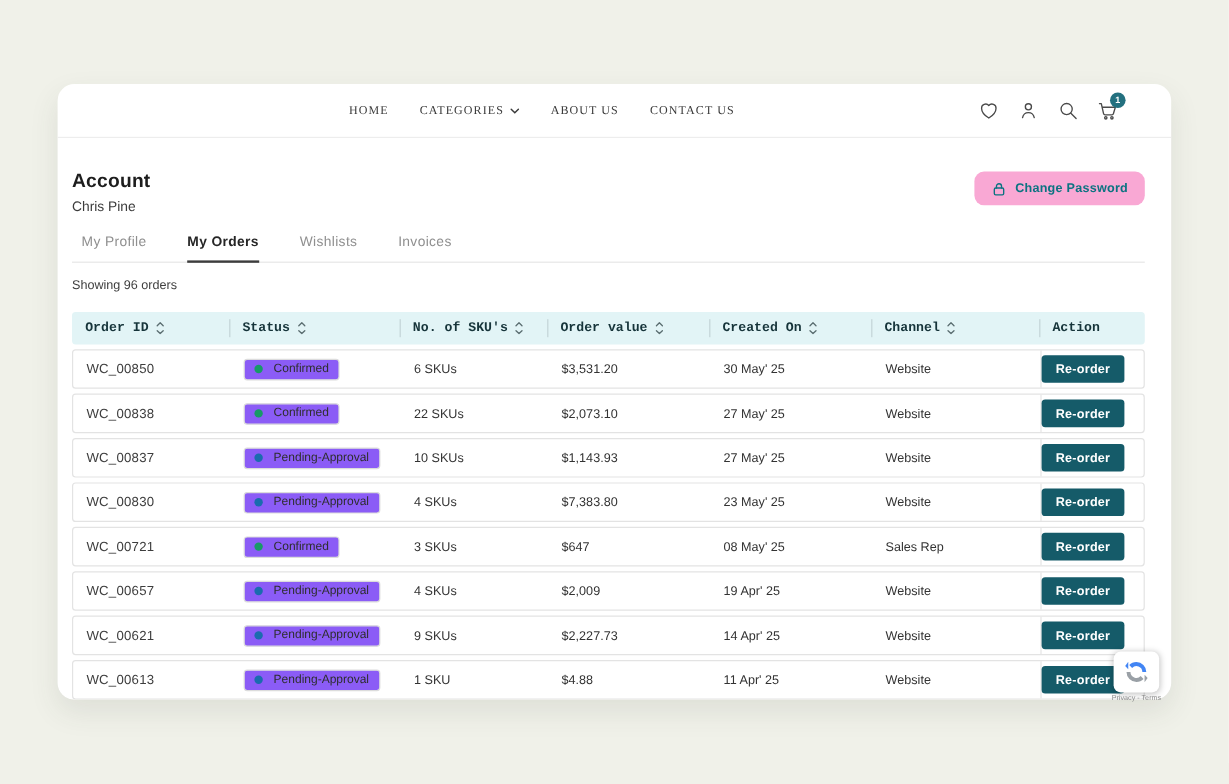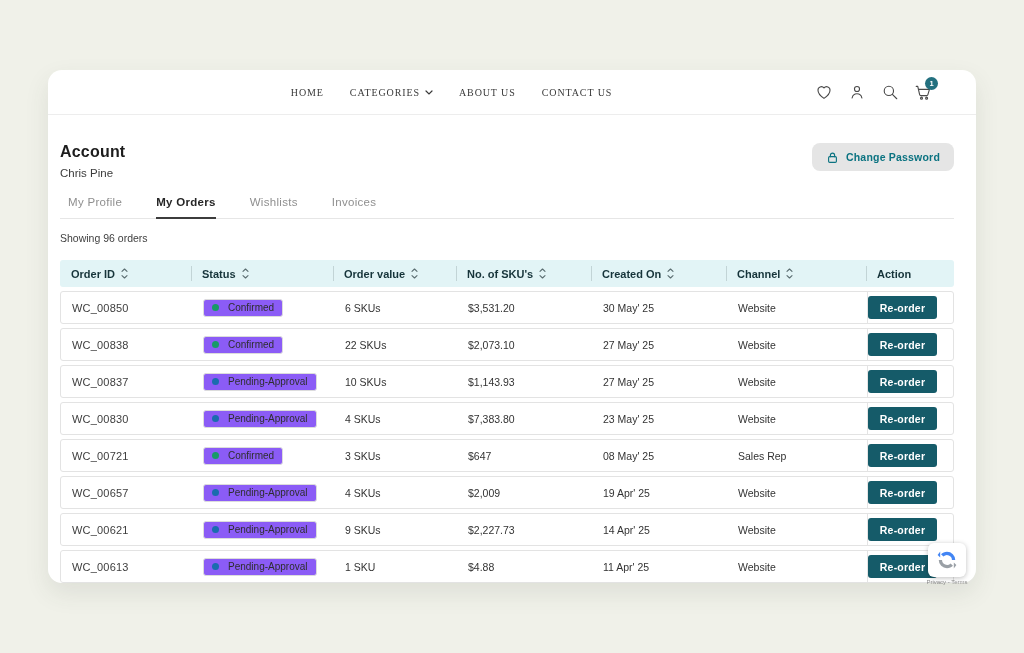--- a/index.html
+++ b/index.html
@@ -20,34 +20,34 @@
   .hicon svg { width:18px; height:18px; stroke:#4a4a4a; fill:none; stroke-width:1.5; stroke-linecap:round; stroke-linejoin:round; }
   .cart-badge { position:absolute; top:-6px; right:-6px; min-width:13px; height:13px; border-radius:7px; background:#23707f;
                 color:#fff; font-size:7.5px; font-weight:700; display:flex; align-items:center; justify-content:center; }
 
   
   .card-body { padding:0 22px 0 12px; }
   .account-row { display:flex; justify-content:space-between; align-items:flex-start; margin-top:28px; }
   .page-title { font-size:16px; line-height:18px; font-weight:700; color:#1d1d1d; letter-spacing:.2px; }
   .user-name { margin-top:6px; font-size:11.5px; line-height:13px; color:#3c3c3c; }
   .chg-pw { display:flex; align-items:center; gap:7px; height:28px; padding:0 14px; border:none; cursor:pointer;
-            background:#e5e5e5; color:#0b7381; font-family:inherit; font-size:10.5px; font-weight:700; border-radius:8px; letter-spacing:.2px; }
+            background:#f9a8d4; color:#0b7381; font-family:inherit; font-size:10.5px; font-weight:700; border-radius:8px; letter-spacing:.2px; }
   .chg-pw svg { width:13px; height:13px; stroke:#0b7381; fill:none; stroke-width:1.4; stroke-linecap:round; }
 
   .tabs { display:flex; gap:34px; margin-top:16px; padding-left:8px; border-bottom:1px solid #e6e6e6; }
   .tab { font-size:11.5px; color:#8f8f8f; padding-bottom:9px; cursor:pointer; letter-spacing:.3px; }
   .tab.active { color:#262626; font-weight:700; border-bottom:2px solid #3c3c3c; margin-bottom:-1px; }
 
   .showing { margin-top:13px; font-size:10.5px; line-height:12px; color:#3e3e3e; }
 
   
   .orders-table { margin-top:16px; width:894px; }
   .thead { display:grid; grid-template-columns:131px 142px 123px 135px 135px 140px 88px; height:27px; align-items:center;
            background:#e2f4f6; border-radius:3px; }
-  .th { display:flex; align-items:center; gap:6px; padding-left:11px; font-size:11px; font-weight:700; color:#16343a; position:relative; height:100%; white-space:nowrap; }
+  .th { display:flex; align-items:center; gap:6px; padding-left:11px; font-size:11px; font-weight:700; color:#16343a; position:relative; height:100%; white-space:nowrap;font-family:Liberation Mono, monospace; }
   .th + .th::before { content:""; position:absolute; left:0; top:6px; bottom:6px; width:1px; background:#c2d4d6; }
   .sort-icon { display:inline-flex; }
   .trow { display:grid; grid-template-columns:131px 142px 123px 135px 135px 140px 88px; height:33px; align-items:center;
           border:1px solid #e3e3e3; border-radius:3px; margin-top:4px; background:#fff; }
   .td { padding-left:11px; font-size:10.5px; color:#333; white-space:nowrap; }
   .td.order-id { font-size:11px; color:#3d3d3d; letter-spacing:.2px; }
   .status-badge { display:inline-flex; align-items:center; gap:9px; border:1px solid #dcdcdc; border-radius:3px;
                   padding:2.5px 8px; font-size:10px; color:#2e2e2e; background:#8b5cf6; }
   .status-dot { width:7px; height:7px; border-radius:50%; }
   .td.action-cell { height:100%; border-left:1px solid #e4e4e4; display:flex; align-items:center; justify-content:flex-start; padding-left:0; }
@@ -141,27 +141,27 @@
               <path d="M1 3.4 L3.5 1 L6 3.4 M1 7.6 L3.5 10 L6 7.6" stroke="#5a6d70" stroke-width="1.1" fill="none" stroke-linecap="round" stroke-linejoin="round"></path>
             </svg>
           </div>
           <div class="th">
             <span>Status</span>
             <svg class="sort-icon" width="7" height="11" viewBox="0 0 7 11">
               <path d="M1 3.4 L3.5 1 L6 3.4 M1 7.6 L3.5 10 L6 7.6" stroke="#5a6d70" stroke-width="1.1" fill="none" stroke-linecap="round" stroke-linejoin="round"></path>
             </svg>
           </div>
           <div class="th">
+            <span>No. of SKU's</span>
+            <svg class="sort-icon" width="7" height="11" viewBox="0 0 7 11">
+              <path d="M1 3.4 L3.5 1 L6 3.4 M1 7.6 L3.5 10 L6 7.6" stroke="#5a6d70" stroke-width="1.1" fill="none" stroke-linecap="round" stroke-linejoin="round"></path>
+            </svg>
+          </div>
+          <div class="th">
             <span>Order value</span>
-            <svg class="sort-icon" width="7" height="11" viewBox="0 0 7 11">
-              <path d="M1 3.4 L3.5 1 L6 3.4 M1 7.6 L3.5 10 L6 7.6" stroke="#5a6d70" stroke-width="1.1" fill="none" stroke-linecap="round" stroke-linejoin="round"></path>
-            </svg>
-          </div>
-          <div class="th">
-            <span>No. of SKU's</span>
             <svg class="sort-icon" width="7" height="11" viewBox="0 0 7 11">
               <path d="M1 3.4 L3.5 1 L6 3.4 M1 7.6 L3.5 10 L6 7.6" stroke="#5a6d70" stroke-width="1.1" fill="none" stroke-linecap="round" stroke-linejoin="round"></path>
             </svg>
           </div>
           <div class="th">
             <span>Created On</span>
             <svg class="sort-icon" width="7" height="11" viewBox="0 0 7 11">
               <path d="M1 3.4 L3.5 1 L6 3.4 M1 7.6 L3.5 10 L6 7.6" stroke="#5a6d70" stroke-width="1.1" fill="none" stroke-linecap="round" stroke-linejoin="round"></path>
             </svg>
           </div>

